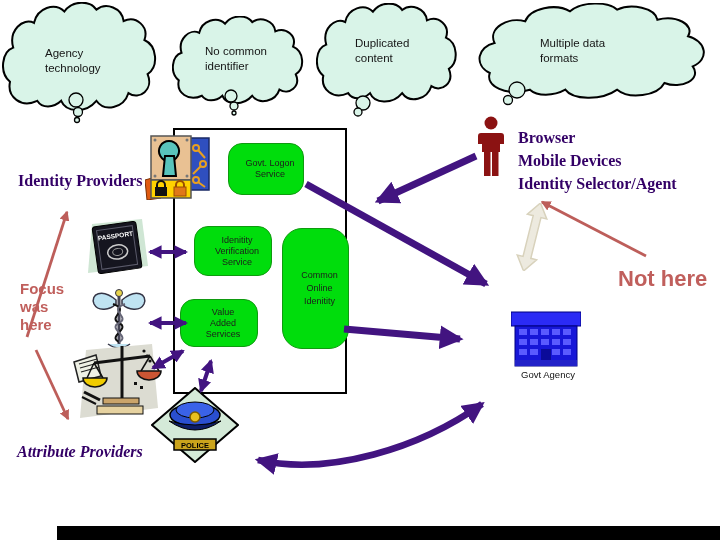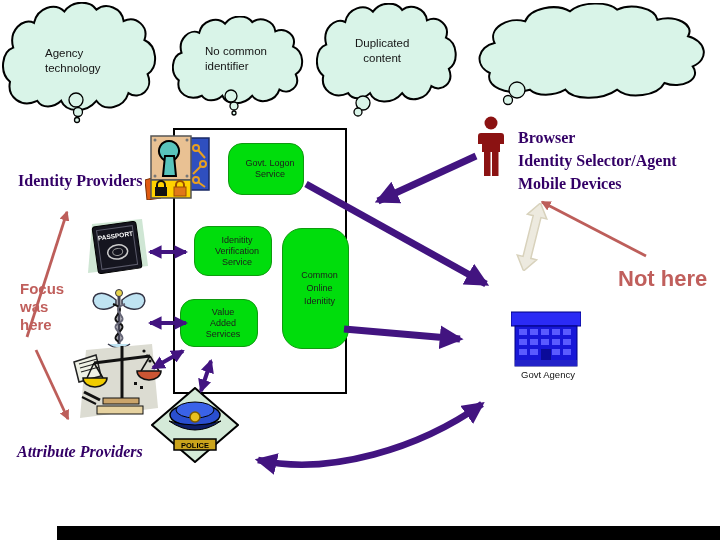--- a/index.html
+++ b/index.html
@@ -69,30 +69,34 @@
     <div class="cloud-text" style="left:33px; top:28px;">
       <span>No common</span>
       <span>identifier</span>
     </div>
   </div>
 
   <div class="abs" style="left:316px; top:3px; width:146px; height:104px;">
     <svg width="146" height="104" viewBox="0 0 200 120" preserveAspectRatio="none">
       <path d="M44,104 C24,112 6,100 10,84 C-4,74 0,52 14,48 C8,30 26,16 40,22 C44,6 66,0 78,10 C88,-2 110,-2 118,8 C130,0 150,6 152,20 C168,14 184,26 178,40 C194,46 196,68 182,76 C190,92 172,104 158,96 C152,112 128,116 118,104 C104,118 80,116 74,104 C64,112 50,112 44,104 Z" fill="#d9f4e8" stroke="#000" stroke-width="2" vector-effect="non-scaling-stroke"></path>
     </svg>
-    <div class="cloud-text" style="left:39px; top:33px;text-align:center;">
+    <div class="cloud-text" style="left:39px; top:33px;">
       <span>Duplicated</span>
       <span>content</span>
     </div>
   </div>
 
   <div class="abs" style="left:478px; top:3px; width:236px; height:100px;">
     <svg width="236" height="100" viewBox="0 0 200 120" preserveAspectRatio="none">
       <path d="M44,104 C24,112 6,100 10,84 C-4,74 0,52 14,48 C8,30 26,16 40,22 C44,6 66,0 78,10 C88,-2 110,-2 118,8 C130,0 150,6 152,20 C168,14 184,26 178,40 C194,46 196,68 182,76 C190,92 172,104 158,96 C152,112 128,116 118,104 C104,118 80,116 74,104 C64,112 50,112 44,104 Z" fill="#d9f4e8" stroke="#000" stroke-width="2" vector-effect="non-scaling-stroke"></path>
     </svg>
+    <div class="cloud-text" style="left:62px; top:33px;">
+      <span>Multiple data</span>
+      <span>formats</span>
+    </div>
   </div>
 
   <div class="framework-box"></div>
 
   <div class="service" style="left:228px; top:143px; width:66px; height:50px;">
     <div>
       <span>Govt. Logon</span>
       <span>Service</span>
     </div>
   </div>
@@ -283,21 +287,21 @@
   <div class="rose-label" style="left:20px; top:280px; font-size:15px; line-height:18px;">
     <span>Focus</span>
     <span>was</span>
     <span>here</span>
   </div>
 
   <div class="serif-label" style="left:17px; top:440px;font-style:italic;">Attribute Providers</div>
 
   <div class="serif-label" style="left:518px; top:126px;">
     <span>Browser</span>
+    <span>Mobile Devices</span>
     <span>Identity Selector/Agent</span>
-    <span>Mobile Devices</span>
   </div>
 
   <div class="rose-label" style="left:618px; top:266px; font-size:22px;">Not here</div>
 
   <div class="bottom-bar"></div>
 
 </div>
 
 </body></html>

